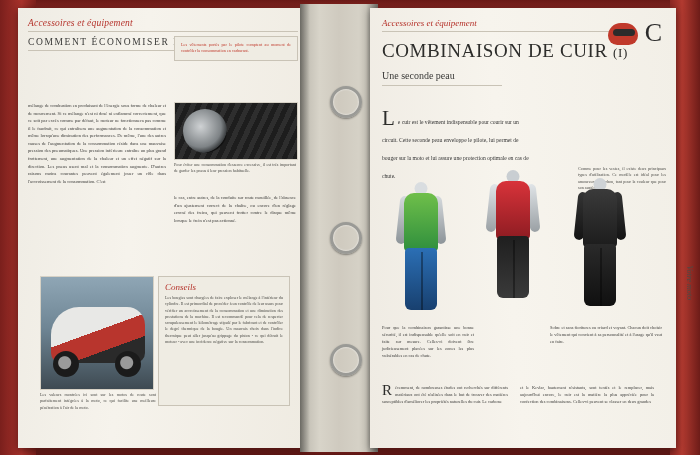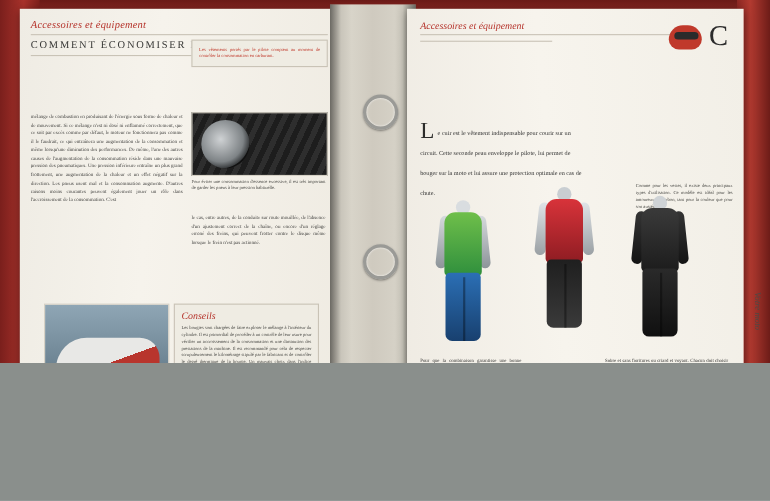--- a/index.html
+++ b/index.html
@@ -1,21 +1,21 @@
 <!DOCTYPE html>
 <html><head>
 <meta charset="utf-8">
 <style>
   html,body{margin:0;padding:0;}
   body{
     width:700px;height:455px;overflow:hidden;
     background:#8a8f8c;
     font-family:"Liberation Serif", serif;
   }
-  #page{position:relative;width:700px;height:330px;overflow:hidden;background:#9aa0a0;}
+  #page{position:relative;width:700px;height:455px;overflow:hidden;background:#9aa0a0;}
 
   
   .backdrop{position:absolute;inset:0;background:linear-gradient(180deg,#6d7372 0%,#878c8a 35%,#9aa09e 100%);}
   .backdrop:after{content:"";position:absolute;inset:0;background:radial-gradient(ellipse at 50% 45%, rgba(255,255,255,0.12), rgba(0,0,0,0.28) 85%);}
 
   
   .cover-left{position:absolute;left:0;top:0;width:36px;height:455px;background:linear-gradient(90deg,#7a1f1c,#a8322b 60%,#7d201b);}
   .cover-right{position:absolute;right:0;top:0;width:30px;height:455px;background:linear-gradient(90deg,#8c2723,#b23a30 40%,#6d1c18);}
   .cover-top{position:absolute;left:0;top:0;width:700px;height:16px;background:linear-gradient(180deg,#6a1a17,#9c2f28);}
   .cover-bottom{position:absolute;left:0;bottom:0;width:700px;height:14px;background:linear-gradient(0deg,#5e1714,#932b25);}
@@ -180,21 +180,26 @@
 
       <div class="logo">
         <div class="helmet"></div>
         <div class="visor"></div>
         <div class="c">C</div>
       </div>
 
       <div class="rp-kicker">Accessoires et équipement</div>
       <div class="rule" style="width:244px;"></div>
 
-
+      <div class="rp-title">
+        <span>COMBINAISON DE CUIR</span>
+        <span class="num">(I)</span>
+      </div>
+
+      <div class="rp-sub">Une seconde peau</div>
       <div class="rule" style="width:120px;margin-top:4px;"></div>
 
       <div style="position:absolute;left:0;top:92px;width:150px;">
         <span class="dropcap">L</span>
         <span style="font-size:5.6px;line-height:1.7;color:#333;">e cuir est le vêtement indispensable pour courir sur un circuit. Cette seconde peau enveloppe le pilote, lui permet de bouger sur la moto et lui assure une protection optimale en cas de chute.</span>
       </div>
 
       <div class="rp-note">
         <div class="cap">Comme pour les vestes, il existe deux principaux types d'utilisation. Ce modèle est idéal pour les amoureux du carbon, tant pour la couleur que pour son austérité.</div>
       </div>

